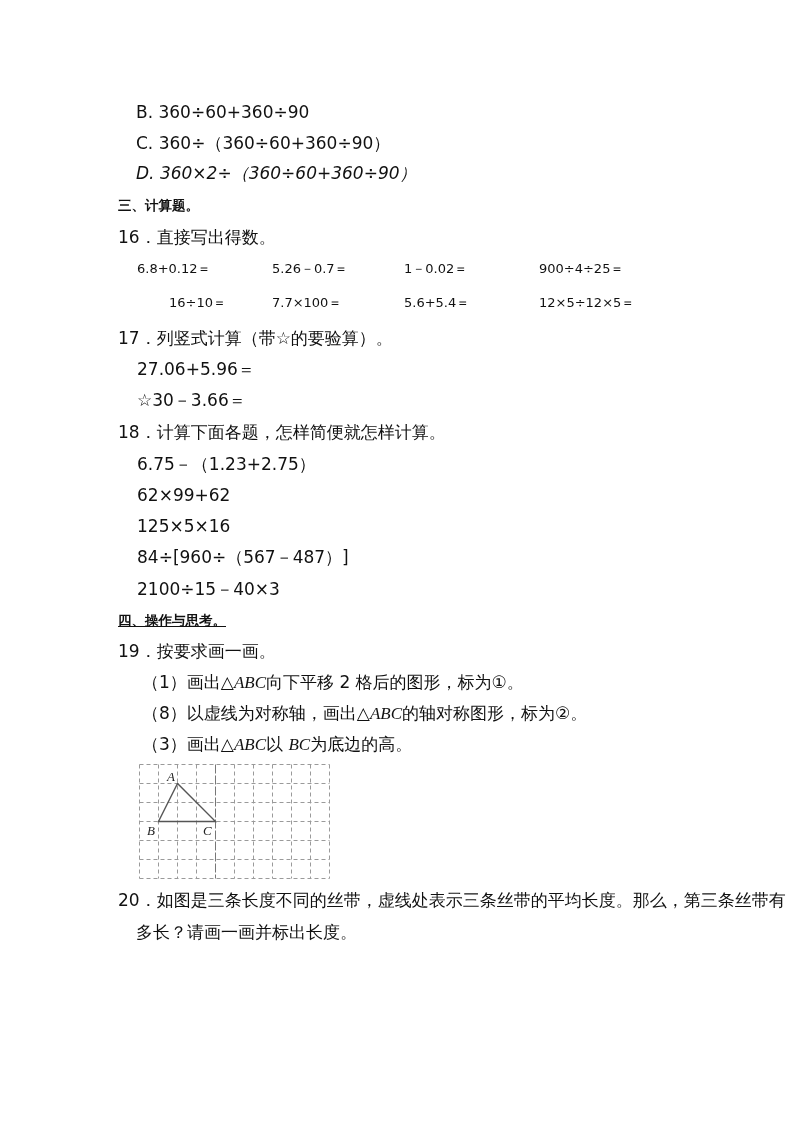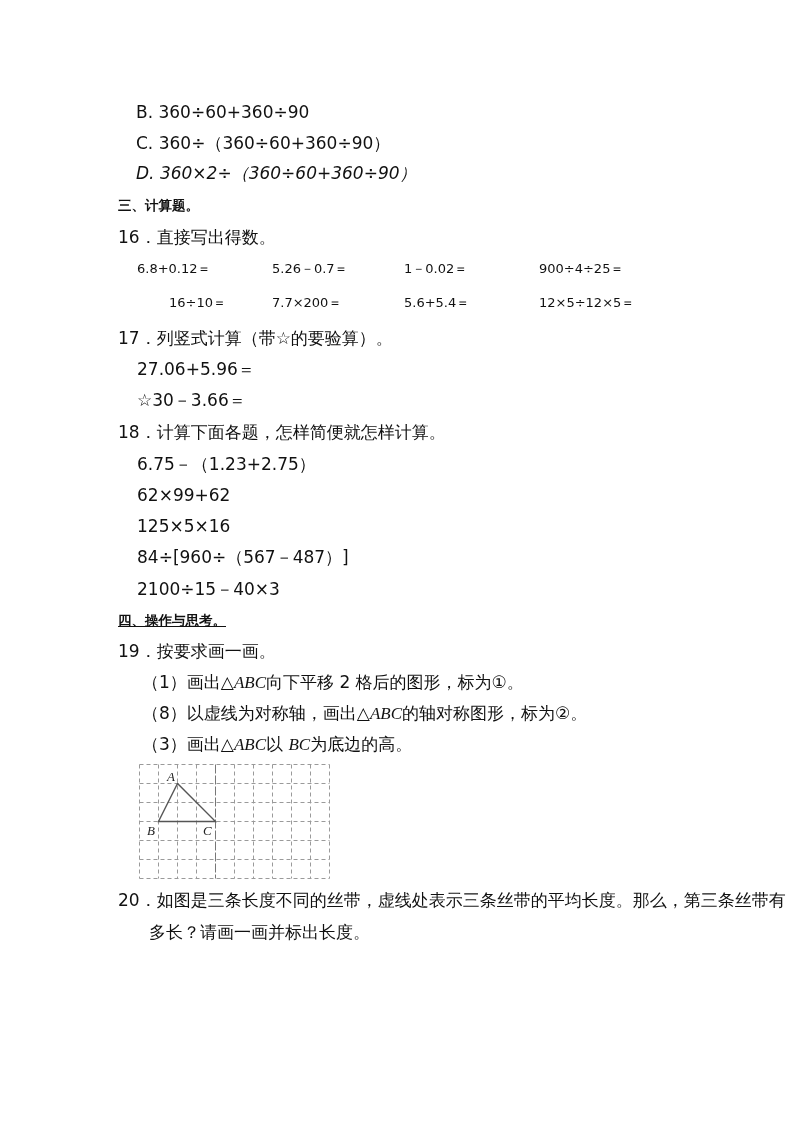--- a/index.html
+++ b/index.html
@@ -31,21 +31,21 @@
 
 <div class="line" style="left:118px; top:229px;">16．直接写出得数。</div>
 <div>
   <span class="cell" style="left:137px; top:261px;">6.8+0.12＝</span>
   <span class="cell" style="left:272px; top:261px;">5.26－0.7＝</span>
   <span class="cell" style="left:404px; top:261px;">1－0.02＝</span>
   <span class="cell" style="left:539px; top:261px;">900÷4÷25＝</span>
 </div>
 <div>
   <span class="cell" style="left:137px; top:295px;margin-left:32px;">16÷10＝</span>
-  <span class="cell" style="left:272px; top:295px;">7.7×200＝</span>
+  <span class="cell" style="left:272px; top:295px;">7.7×100＝</span>
   <span class="cell" style="left:404px; top:295px;">5.6+5.4＝</span>
   <span class="cell" style="left:539px; top:295px;">12×5÷12×5＝</span>
 </div>
 
 <div class="line" style="left:118px; top:330px;">17．列竖式计算（带☆的要验算）。</div>
 <div class="line" style="left:137px; top:361px;">27.06+5.96＝</div>
 <div class="line" style="left:137px; top:392px;">☆30－3.66＝</div>
 
 <div class="line" style="left:118px; top:424px;">18．计算下面各题，怎样简便就怎样计算。</div>
 <div class="line" style="left:137px; top:456px;">6.75－（1.23+2.75）</div>
@@ -90,13 +90,13 @@
 
   <line x1="76.5" y1="0.5" x2="76.5" y2="114.5" stroke="#777" stroke-width="1" stroke-dasharray="9,2"></line>
 
   <polygon points="38.5,19.5 19.5,57.5 76.5,57.5" fill="none" stroke="#555" stroke-width="1.4"></polygon>
   <text x="28" y="17" font-family="Liberation Serif, DejaVu Serif, serif" font-style="italic" font-size="13" fill="#222">A</text>
   <text x="8" y="71" font-family="Liberation Serif, DejaVu Serif, serif" font-style="italic" font-size="13" fill="#222">B</text>
   <text x="64" y="71" font-family="Liberation Serif, DejaVu Serif, serif" font-style="italic" font-size="13" fill="#222">C</text>
 </svg>
 
 <div class="line" style="left:118px; top:892px;">20．如图是三条长度不同的丝带，虚线处表示三条丝带的平均长度。那么，第三条丝带有</div>
-<div class="line" style="left:136px; top:924px;margin-left:13px;">多长？请画一画并标出长度。</div>
+<div class="line" style="left:136px; top:924px;">多长？请画一画并标出长度。</div>
 
 </body></html>

